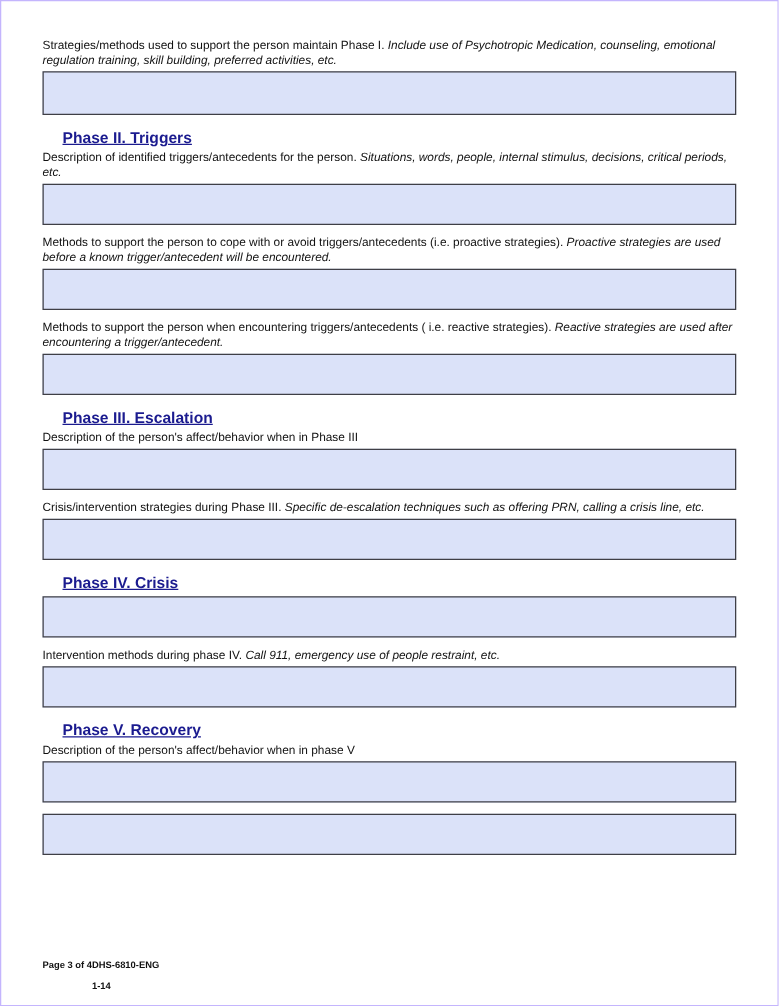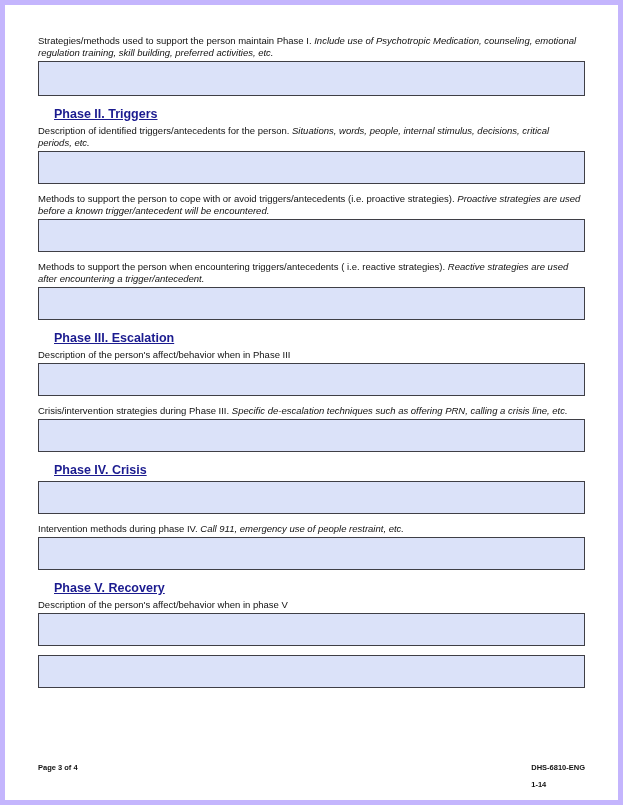--- a/index.html
+++ b/index.html
@@ -8,21 +8,21 @@
     background: #ffffff;
     font-family: "Liberation Sans", sans-serif;
     color: #111111;
   }
   .page {
     position: relative;
     width: 623px;
     height: 805px;
     margin: 0 auto;
     background: #ffffff;
-    border: 5px solid #c4b5fd;
+    border: 1px solid #c4b5fd;
     box-sizing: border-box;
     padding: 30px 33px 0 33px;
     overflow: hidden;
   }
   .field {
     margin-bottom: 9px;
   }
   .field-label {
     font-size: 9.5px;
     line-height: 12px;
@@ -52,21 +52,21 @@
     color: var(--heading, #1b1b8f);
     text-decoration: underline;
     margin: 11px 0 4px 16px;
   }
   .footer {
     position: absolute;
     left: 33px;
     right: 33px;
     bottom: 11px;
     display: flex;
-    justify-content: space-between;
+    justify-content: flex-start;
     font-size: 7.5px;
     font-weight: bold;
     color: #111111;
   }
   .footer .form-id {
     display: flex;
     gap: 8px;
     flex-direction: column;
   }
 </style>

